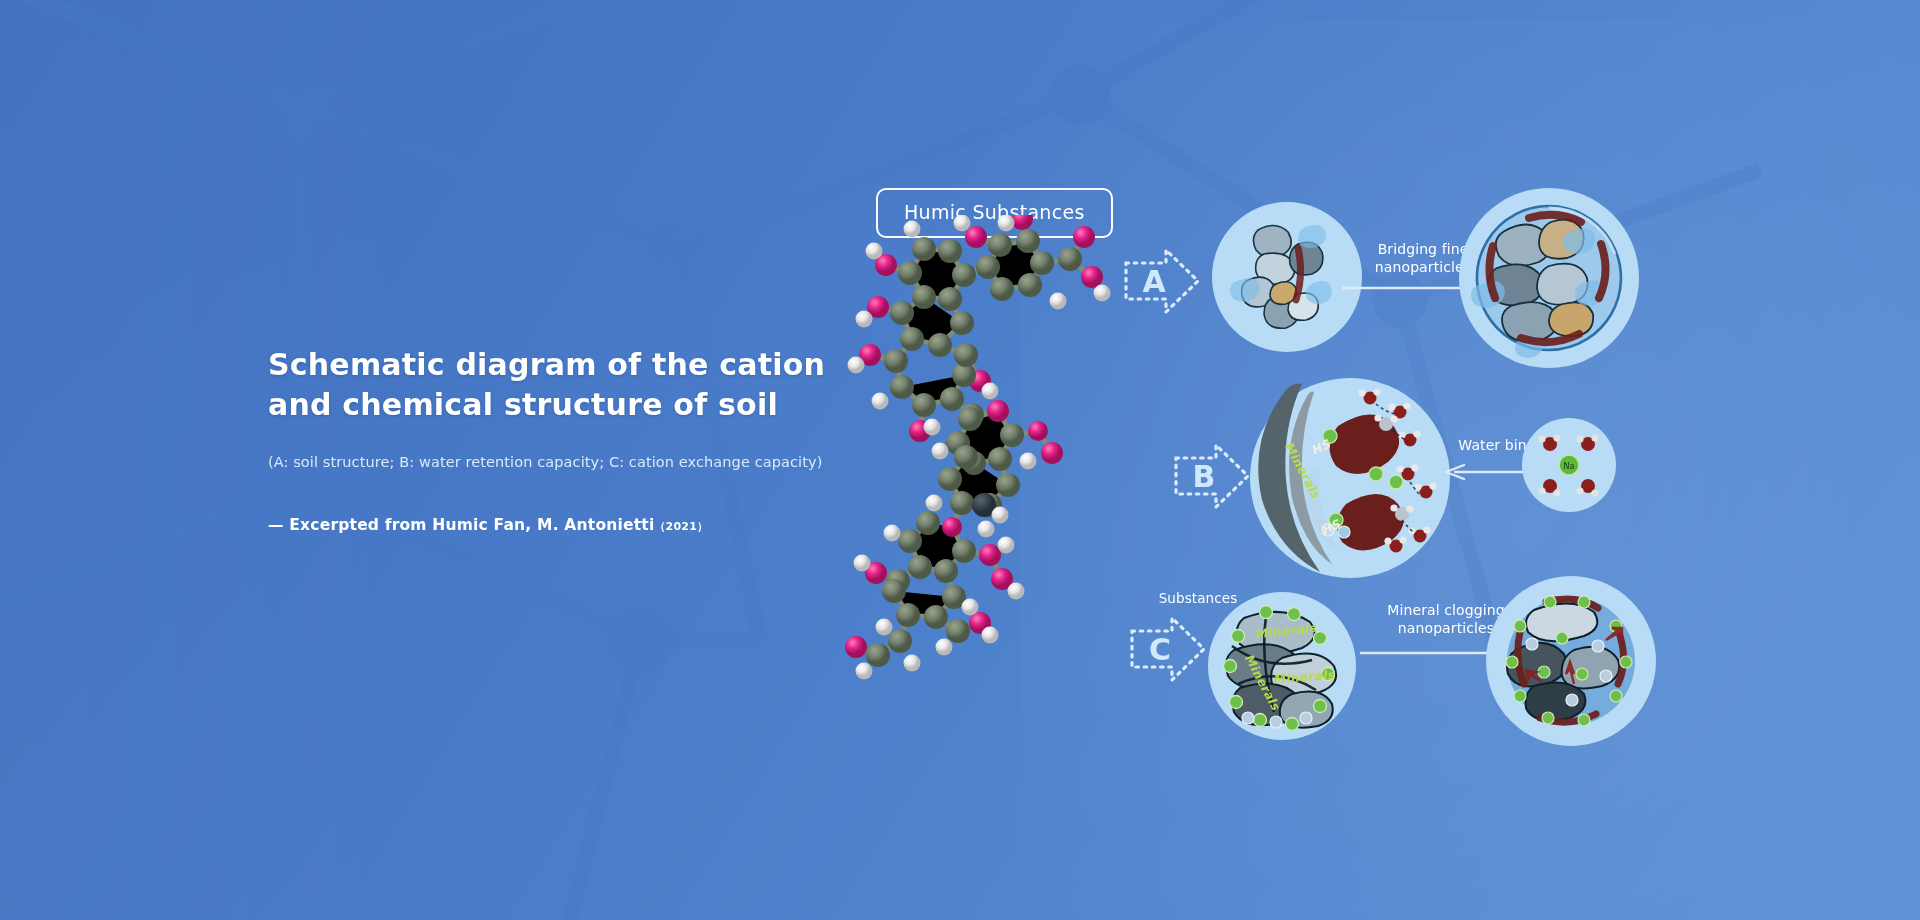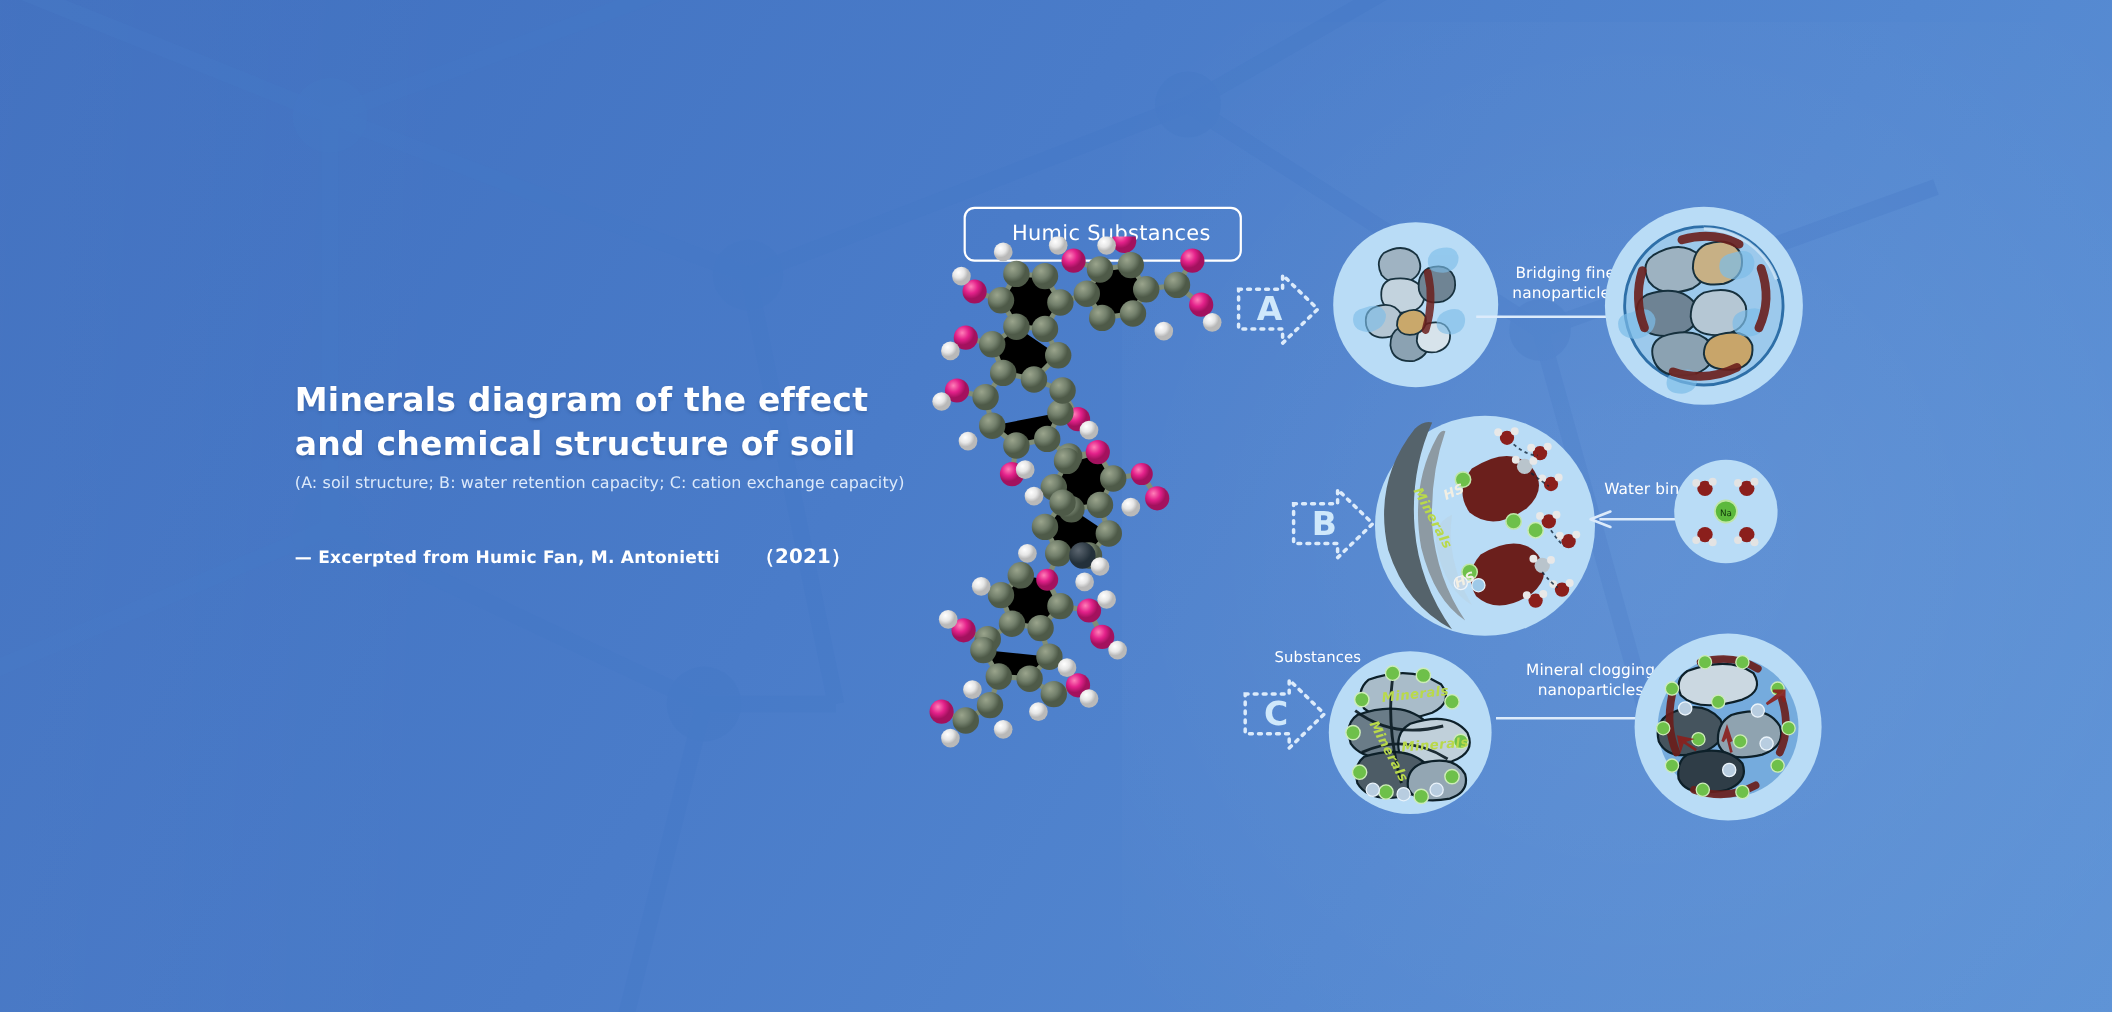--- a/index.html
+++ b/index.html
@@ -28,33 +28,33 @@
     pointer-events:none;
   }
 
   
   .text-block { position:absolute; left:268px; top:345px; width:640px; }
   .title {
     color:#ffffff; font-size:30px; line-height:40px; font-weight:700;
     letter-spacing:.2px; text-shadow:0 1px 3px rgba(20,50,100,.28);
   }
   .caption {
-    margin-top:5px; color:#dce9fa; font-size:14.5px; line-height:20px;
+    margin-top:27px; color:#dce9fa; font-size:14.5px; line-height:20px;
     font-weight:400; letter-spacing:.1px;
   }
   .attrib {
     margin-top:44px; color:#ffffff; font-size:15.5px; font-weight:700;
     letter-spacing:.2px;
   }
-  .attrib .year { font-size:18px;padding-left:32px; }
+  .attrib .year { font-size:11px; }
 
   
   .hs-pill {
     position:absolute; left:876px; top:188px;
-    padding:11px 26px 13px 42px;
+    padding:11px 26px 13px 26px;
     border:2px solid #ffffff; border-radius:10px;
     color:#ffffff; font-size:19px; letter-spacing:.3px; white-space:nowrap;
   }
 
   
   .molecule { position:absolute; left:840px; top:215px; width:330px; height:520px; }
 
   
   .row { position:absolute; }
   .circ {
@@ -113,21 +113,21 @@
       <circle cx="1080" cy="95" r="30"></circle>
       <circle cx="640" cy="640" r="34"></circle>
       <circle cx="1400" cy="300" r="28"></circle>
     </g>
   </svg>
   <div class="bg-sheen"></div>
   <div class="bg-sheen2"></div>
 
   <div class="text-block">
     <div class="title">
-      <div>Minerals diagram of the effect</div>
+      <div>Schematic diagram of the cation</div>
       <div>and chemical structure of soil</div>
     </div>
     <div class="caption">(A: soil structure; B: water retention capacity; C: cation exchange capacity)</div>
     <div class="attrib">
       <span>— Excerpted from Humic Fan, M. Antonietti</span><span class="year">（2021）</span>
     </div>
   </div>
 
   <div class="hs-pill">Humic Substances</div>
 

